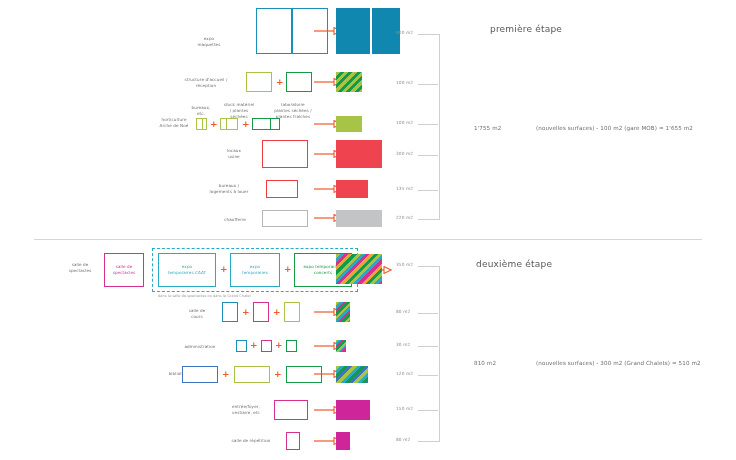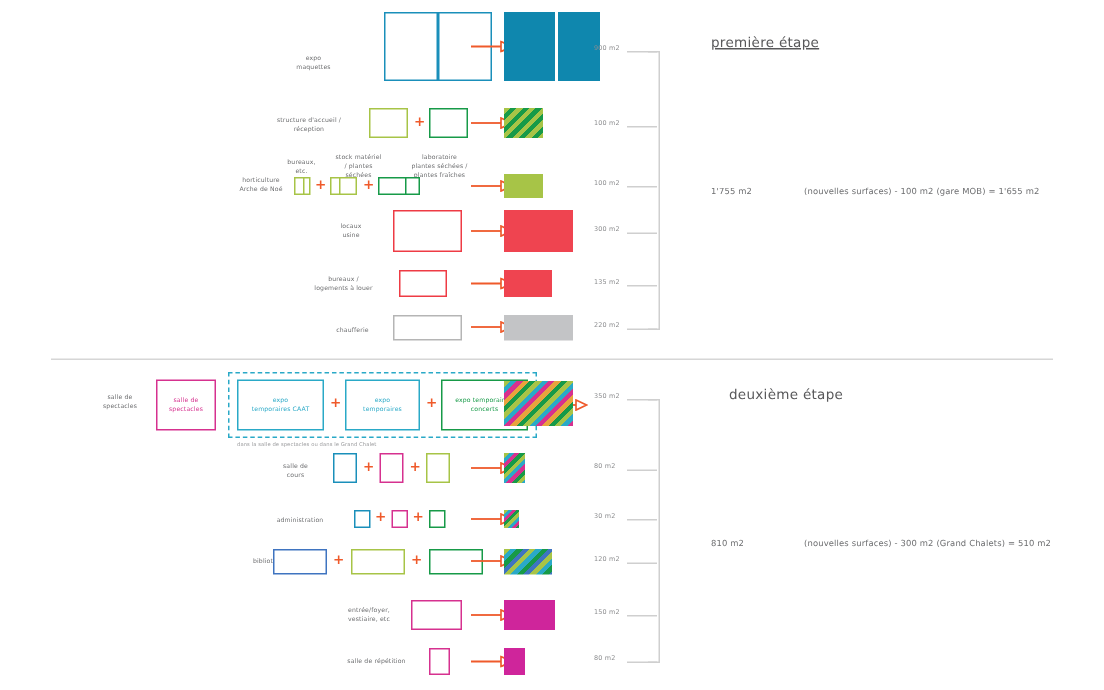--- a/index.html
+++ b/index.html
@@ -179,21 +179,21 @@
     </div>
 
     <div class="result" style="left:336px;top:210px;width:46px;height:17px;background:#c3c4c6;"></div>
 
     <div class="area" style="left:396px;top:215px;">220 m2</div>
     <div class="tick" style="left:418px;top:219px;width:20px;"></div>
   </div>
 
   <div class="bracket" style="left:432px;top:34px;width:8px;height:186px;"></div>
 
-  <div class="stage-title" style="left:474px;top:24px;text-decoration:underline;">première étape</div>
+  <div class="stage-title" style="left:490px;top:24px;">première étape</div>
 
   <div class="summary" style="left:474px;top:125px;">
     <span class="val">1'755 m2</span><span>(nouvelles surfaces) - 100 m2 (gare MOB) = 1'655 m2</span>
   </div>
 </div>
 
 <div class="divider"></div>
 
 <div class="stage" id="stage-2">
 
@@ -341,18 +341,18 @@
     </div>
 
     <div class="result" style="left:336px;top:192px;width:14px;height:18px;background:#cf259b;"></div>
 
     <div class="area" style="left:396px;top:197px;">80 m2</div>
     <div class="tick" style="left:418px;top:201px;width:20px;"></div>
   </div>
 
   <div class="bracket" style="left:432px;top:26px;width:8px;height:176px;"></div>
 
-  <div class="stage-title" style="left:486px;top:19px;">deuxième étape</div>
+  <div class="stage-title" style="left:476px;top:19px;">deuxième étape</div>
 
   <div class="summary" style="left:474px;top:120px;">
     <span class="val">810 m2</span><span>(nouvelles surfaces) - 300 m2 (Grand Chalets) = 510 m2</span>
   </div>
 </div>
 
 </body></html>

